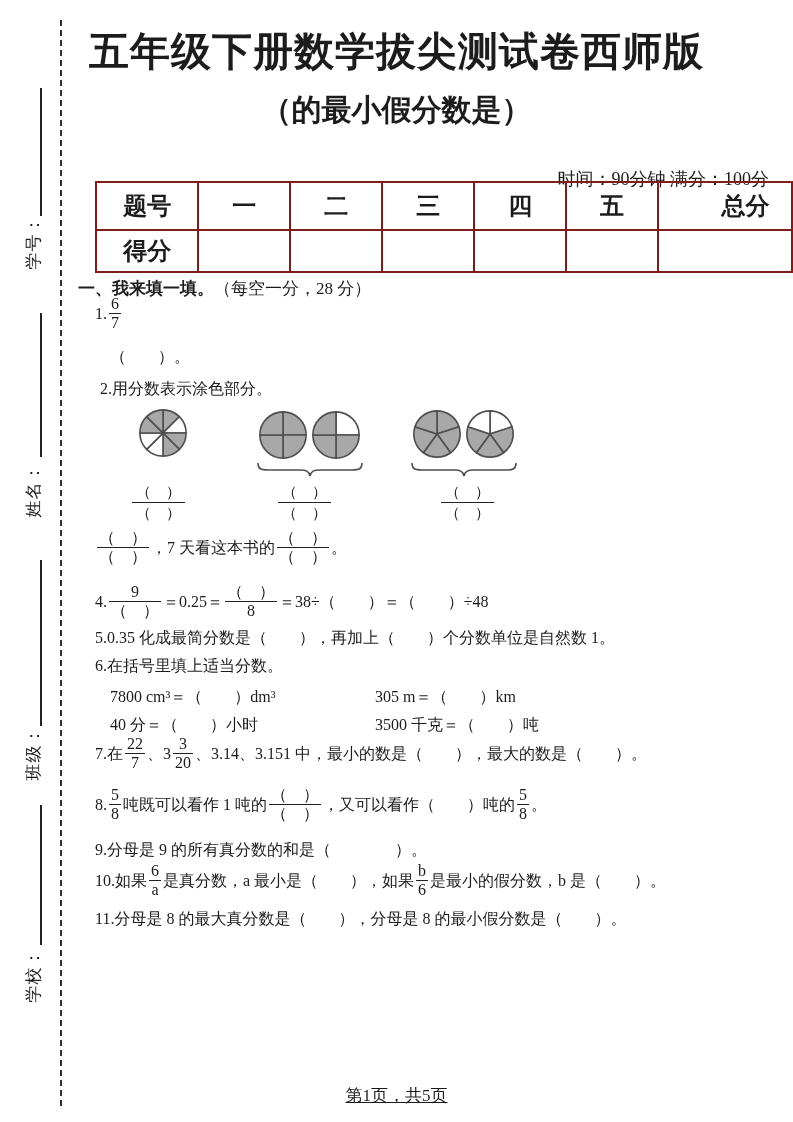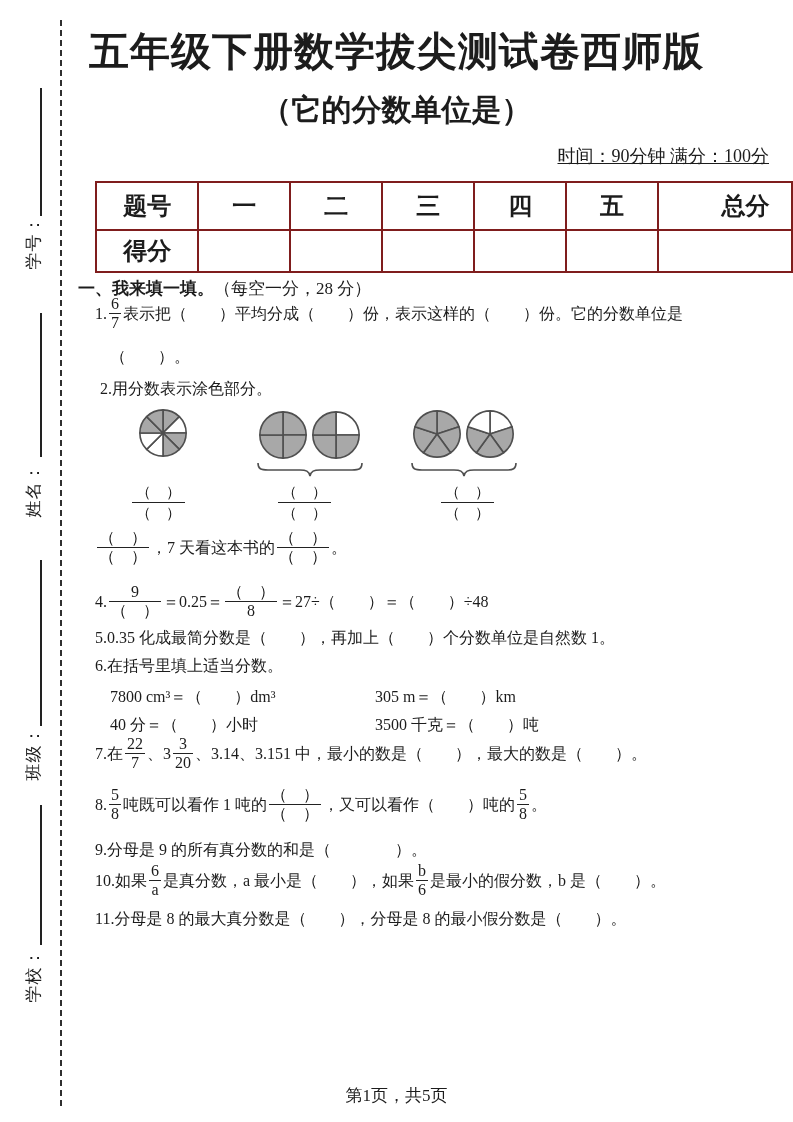--- a/index.html
+++ b/index.html
@@ -7,21 +7,21 @@
     position:relative; width:793px; height:1122px; background:#ffffff;
     font-family:"Liberation Serif","DejaVu Serif",serif;
     color:#1c1c1c; overflow:hidden; margin:0 auto;
   }
   .abs{position:absolute;}
   
   .title{top:24px; left:0; width:100%; text-align:center;
          font-size:40px; font-weight:bold; letter-spacing:1px; white-space:nowrap;}
   .subtitle{top:90px; left:0; width:100%; text-align:center;
             font-size:30px; font-weight:bold; white-space:nowrap;}
-  .meta{top:144px; right:24px; font-size:18px; white-space:nowrap;text-decoration:underline;}
+  .meta{top:167px; right:24px; font-size:18px; white-space:nowrap;}
   
   table.score{border-collapse:collapse; table-layout:fixed;}
   table.score td{border:2px solid #7f1d1d; text-align:center; vertical-align:middle;
                  font-size:24px; font-weight:bold; padding:0;}
   
   .sec-head{font-size:17px; white-space:nowrap;}
   .sec-head .bold{font-family:"Liberation Sans","DejaVu Sans",sans-serif; font-weight:bold;}
   .q{font-size:16px; white-space:nowrap; line-height:1.3;}
   .frac{display:inline-flex; flex-direction:column; vertical-align:middle;
         text-align:center; margin:0 2px; line-height:1.15; position:relative; top:-1px;}
@@ -29,39 +29,39 @@
   .frac .fden{display:block; padding:0 2px;}
   .vfrac{font-size:15px; text-align:center; line-height:1.2;}
   .vfrac .fnum{display:block; border-bottom:1.2px solid #222; padding:0 4px 1px;}
   .vfrac .fden{display:block; padding:1px 4px 0;}
   .circle-row{display:flex; gap:3px;}
   
   .seal-line{left:60px; top:20px; height:1086px; width:0; border-left:2px dashed #2f2f2f;}
   .fill-line{left:40px; width:0; border-left:2px solid #222;}
   .side-label{width:90px; text-align:center; font-size:17px; letter-spacing:1px;
               transform:rotate(-90deg); white-space:nowrap;}
-  .footer{top:1084px; left:0; width:100%; text-align:center; font-size:17px;}
+  .footer{top:1084px; left:0; width:100%; text-align:center; font-size:17px;text-decoration:underline;}
 </style>
 </head>
 <body>
 
 <div class="sheet">
 
   <div class="abs seal-line"></div>
   <div class="abs fill-line" style="top:88px;height:128px;"></div>
   <div class="abs fill-line" style="top:313px;height:144px;"></div>
   <div class="abs fill-line" style="top:560px;height:166px;"></div>
   <div class="abs fill-line" style="top:805px;height:140px;"></div>
   <div class="abs side-label" style="left:-12px;top:231px;">学号：</div>
   <div class="abs side-label" style="left:-12px;top:479px;">姓名：</div>
   <div class="abs side-label" style="left:-12px;top:742px;">班级：</div>
   <div class="abs side-label" style="left:-12px;top:964px;">学校：</div>
 
   <div class="abs title">五年级下册数学拔尖测试卷西师版</div>
-  <div class="abs subtitle">（它的分数单位是）</div>
+  <div class="abs subtitle">（的最小假分数是）</div>
   <div class="abs meta">时间：90分钟  满分：100分</div>
 
   <table class="score abs" style="left:95px;top:181px;">
     <tbody>
         <tr style="height:48px;">
       <td style="width:105px;">题号</td>
       <td style="width:94px;">一</td>
       <td style="width:94px;">二</td>
       <td style="width:94px;">三</td>
       <td style="width:94px;">四</td>
@@ -80,21 +80,21 @@
   </tbody>
     </table>
 
   <div class="abs sec-head" style="left:78px;top:277px;">
     <span class="bold">一、我来填一填。</span><span>（每空一分，28 分）</span>
   </div>
 
   <div class="abs q" style="left:95px;top:296px;"><span>1.</span><span class="frac">
         <span class="fnum">6</span>
         <span class="fden">7</span>
-      </span><span>表示把（　　）平均分成（　　）份，表示这样的（　　）份。它的分数单位是</span></div>
+      </span></div>
   <div class="abs q" style="left:110px;top:347px;">（　　）。</div>
   <div class="abs q" style="left:100px;top:379px;">2.用分数表示涂色部分。</div>
 
   <div class="abs circle-row" style="left:138px;top:408px;">
     <span><svg width="50" height="50" viewBox="-1.08 -1.08 2.16 2.16">
           <path d="M0,0 L6.123233995736766e-17,-1 A1,1 0 0 1 0.7071067811865476,-0.7071067811865475 Z" fill="#a8a8a8" stroke="#4f4f4f" stroke-width="0.07" stroke-linejoin="round"></path>
           <path d="M0,0 L0.7071067811865476,-0.7071067811865475 A1,1 0 0 1 1,0 Z" fill="#ffffff" stroke="#4f4f4f" stroke-width="0.07" stroke-linejoin="round"></path>
           <path d="M0,0 L1,0 A1,1 0 0 1 0.7071067811865476,0.7071067811865475 Z" fill="#a8a8a8" stroke="#4f4f4f" stroke-width="0.07" stroke-linejoin="round"></path>
           <path d="M0,0 L0.7071067811865476,0.7071067811865475 A1,1 0 0 1 6.123233995736766e-17,1 Z" fill="#a8a8a8" stroke="#4f4f4f" stroke-width="0.07" stroke-linejoin="round"></path>
           <path d="M0,0 L6.123233995736766e-17,1 A1,1 0 0 1 -0.7071067811865475,0.7071067811865476 Z" fill="#ffffff" stroke="#4f4f4f" stroke-width="0.07" stroke-linejoin="round"></path>
@@ -160,21 +160,21 @@
       </span><span>，7 天看这本书的</span><span class="frac">
         <span class="fnum">（　）</span>
         <span class="fden">（　）</span>
       </span><span>。</span></div>
   <div class="abs q" style="left:95px;top:584px;"><span>4.</span><span class="frac">
         <span class="fnum">9</span>
         <span class="fden">（　）</span>
       </span><span>＝0.25＝</span><span class="frac">
         <span class="fnum">（　）</span>
         <span class="fden">8</span>
-      </span><span>＝27÷（　　）＝（　　）÷48</span></div>
+      </span><span>＝38÷（　　）＝（　　）÷48</span></div>
   <div class="abs q" style="left:95px;top:628px;">5.0.35 化成最简分数是（　　），再加上（　　）个分数单位是自然数 1。</div>
   <div class="abs q" style="left:95px;top:656px;">6.在括号里填上适当分数。</div>
   <div class="abs q" style="left:110px;top:687px;">7800 cm³＝（　　）dm³</div>
   <div class="abs q" style="left:375px;top:687px;">305 m＝（　　）km</div>
   <div class="abs q" style="left:110px;top:715px;">40 分＝（　　）小时</div>
   <div class="abs q" style="left:375px;top:715px;">3500 千克＝（　　）吨</div>
   <div class="abs q" style="left:95px;top:736px;"><span>7.在</span><span class="frac">
         <span class="fnum">22</span>
         <span class="fden">7</span>
       </span><span>、3</span><span class="frac">

